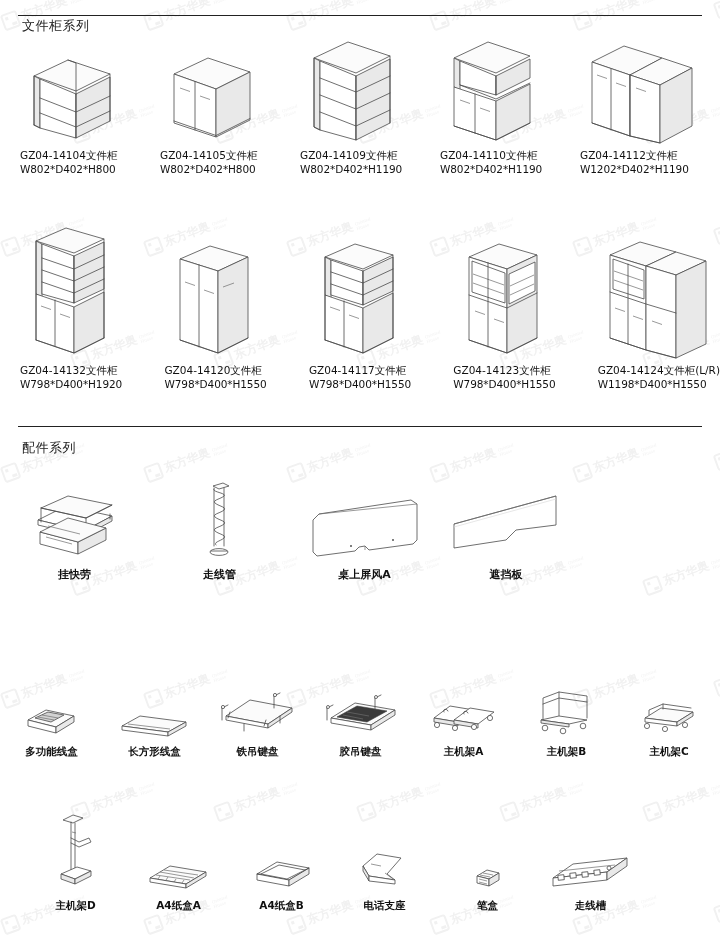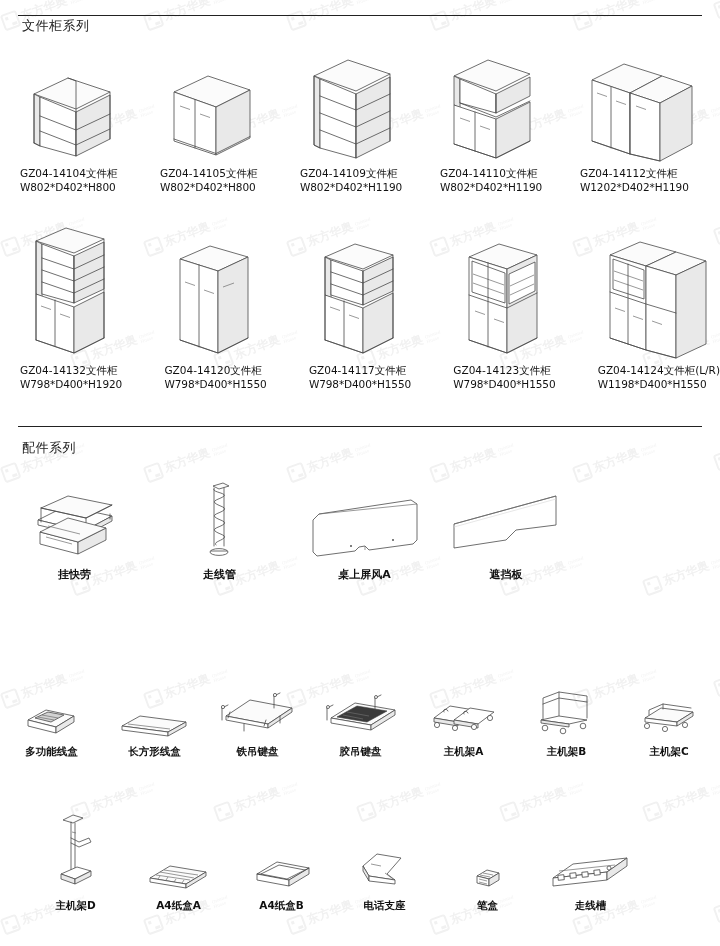--- a/index.html
+++ b/index.html
@@ -355,21 +355,21 @@
       <span class="wm-logo"></span>
     </div>
   </div>
 
 <div id="page">
 
   <div class="section" style="top:0;height:420px;">
     <div class="rule" style="top:15px;"></div>
     <div class="section-title" style="top:17px;">文件柜系列</div>
 
-    <div class="cab-row" style="top:56px;align-items:center;">
+    <div class="cab-row" style="top:38px;align-items:center;">
 
       <div class="cab-cell">
         <div class="cab-art">
           <svg width="100" height="110" viewBox="0 0 100 110">
             <g>
               <polygon class="ftop" points="10,38 44,22 86,36 52,53"></polygon>
               <polygon class="fside" points="10,38 16,41 16,90 10,87"></polygon>
               <polygon class="fwhite" points="16,41 52,56 52,100 16,90"></polygon>
               <polygon class="fside" points="52,56 86,39 86,83 52,100"></polygon>
               <polygon class="ftop" points="16,57 52,71 86,55 50,42" style="opacity:0"></polygon>

